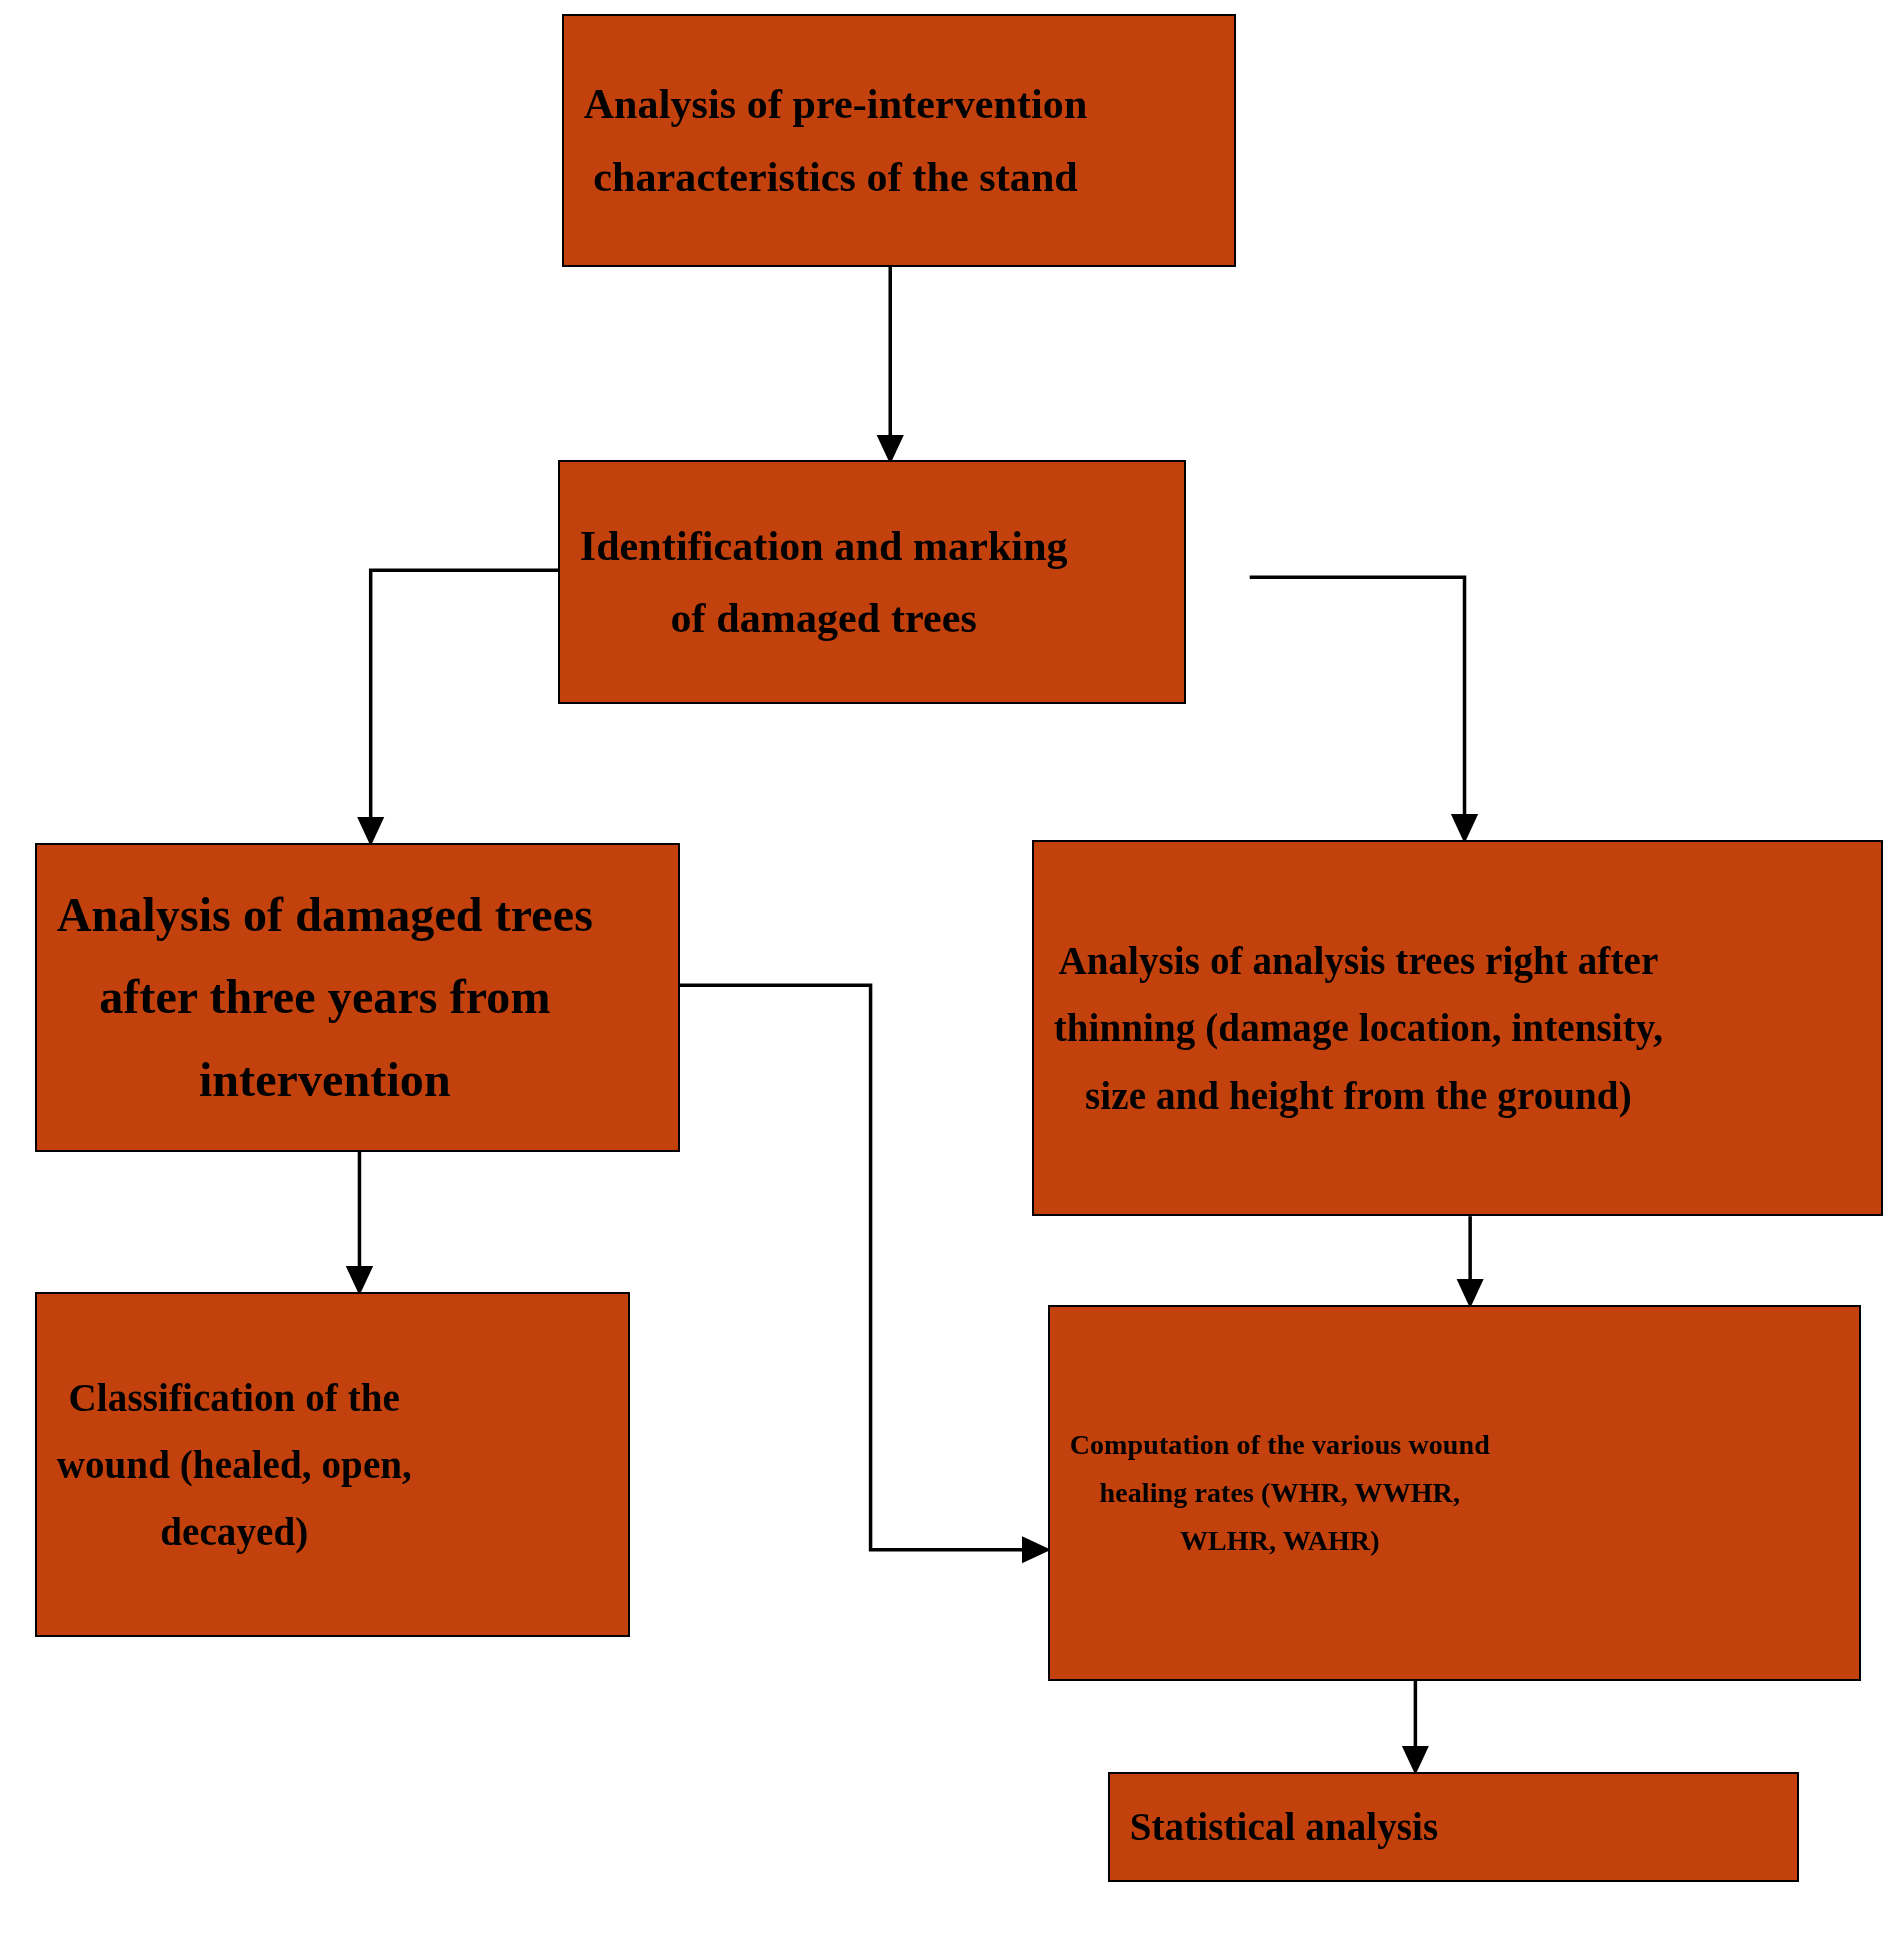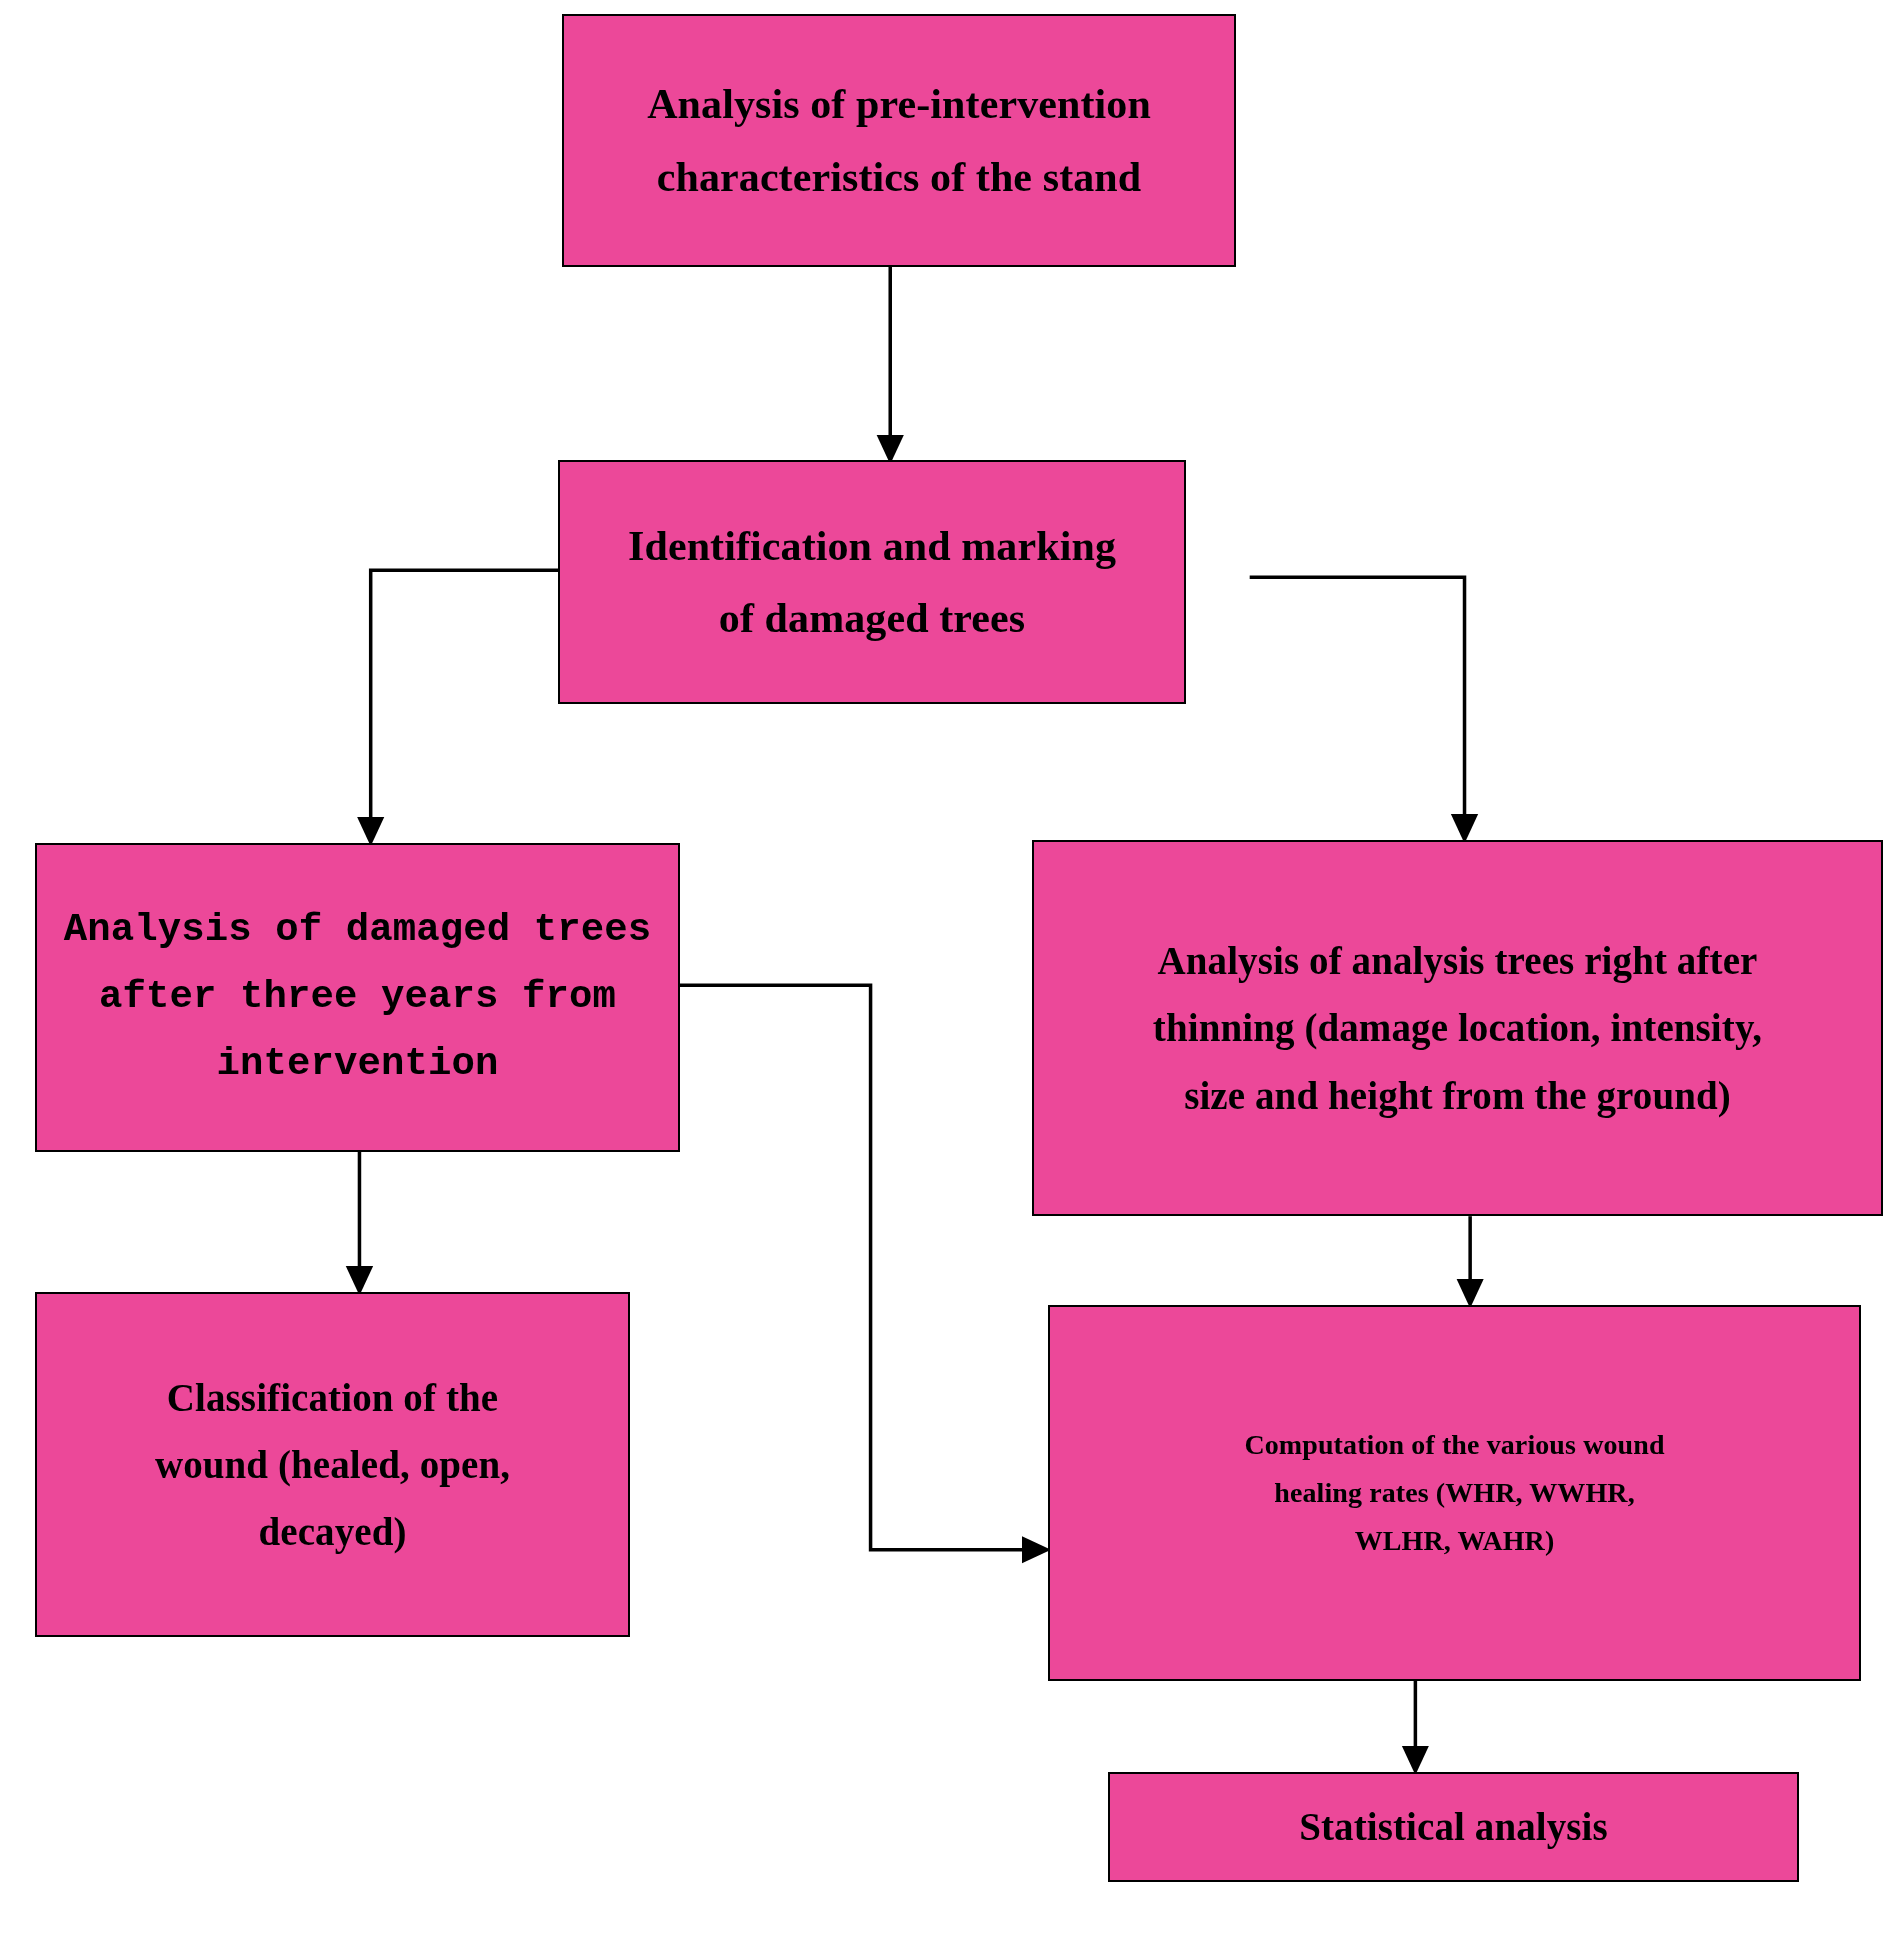--- a/index.html
+++ b/index.html
@@ -21,46 +21,45 @@
     position: absolute;
     top: 0;
     left: 0;
     width: 1897px;
     height: 1936px;
     pointer-events: none;
   }
   .node {
     position: absolute;
     box-sizing: border-box;
-    background: #ec4899;
+    background: #c2410c;
     border: 2.8px solid #000000;
     display: flex;
     align-items: center;
-    justify-content: center;
     text-align: center;
     z-index: 2;
   }
   .node-label {
     font-weight: bold;
     color: #000000;
     line-height: 1.72;
     padding: 0 19.7px;
     white-space: pre-line;
     letter-spacing: 0.1px;
   }
 
   
   #node-pre-intervention     { left: 562px;  top: 14px;   width: 674px;  height: 253px; }
   #node-pre-intervention .node-label { font-size: 42px; }
 
   #node-identification       { left: 558px;  top: 460px;  width: 628px;  height: 244px; }
   #node-identification .node-label { font-size: 42px; }
 
   #node-three-years          { left: 35px;   top: 843px; width: 645px;  height: 309px; }
-  #node-three-years .node-label { font-size: 39px; font-family: Liberation Mono, monospace; }
+  #node-three-years .node-label { font-size: 48px; }
 
   #node-right-after-thinning { left: 1032px; top: 840px; width: 851px; height: 376px; }
   #node-right-after-thinning .node-label { font-size: 39px; }
 
   #node-classification       { left: 35px;   top: 1292px; width: 595px;  height: 345px; }
   #node-classification .node-label { font-size: 39px; }
 
   #node-computation          { left: 1048px; top: 1305px; width: 813px; height: 376px; }
   #node-computation .node-label { font-size: 28px; }
 

